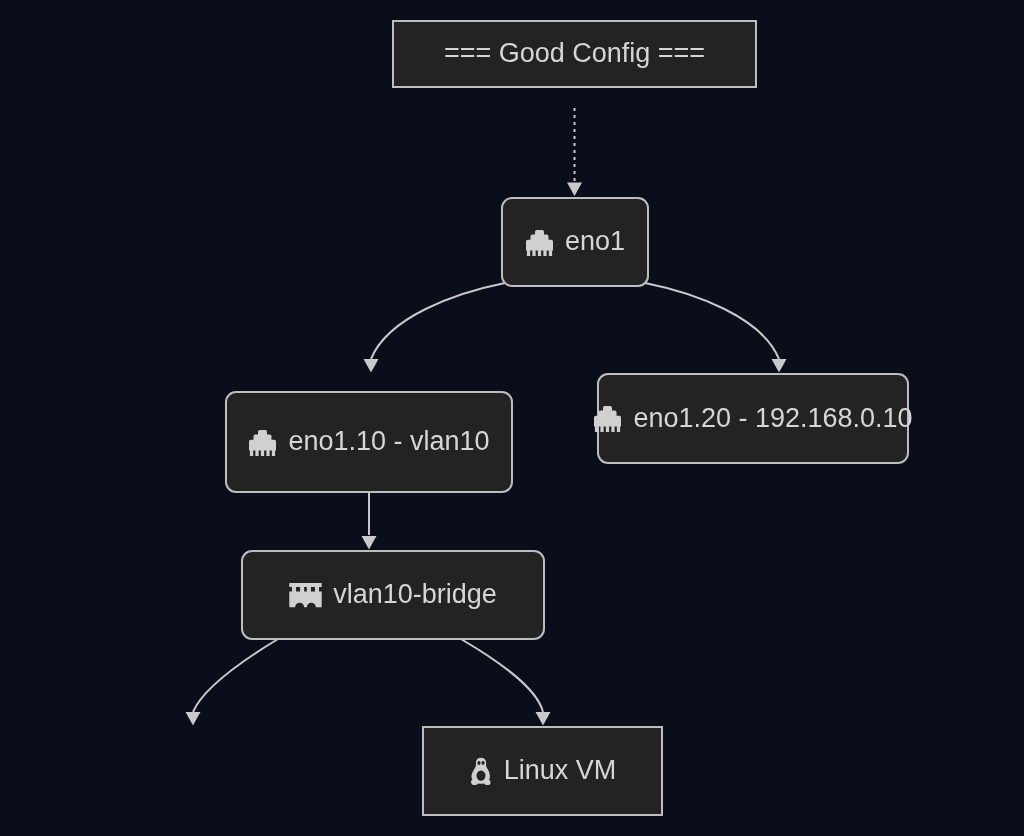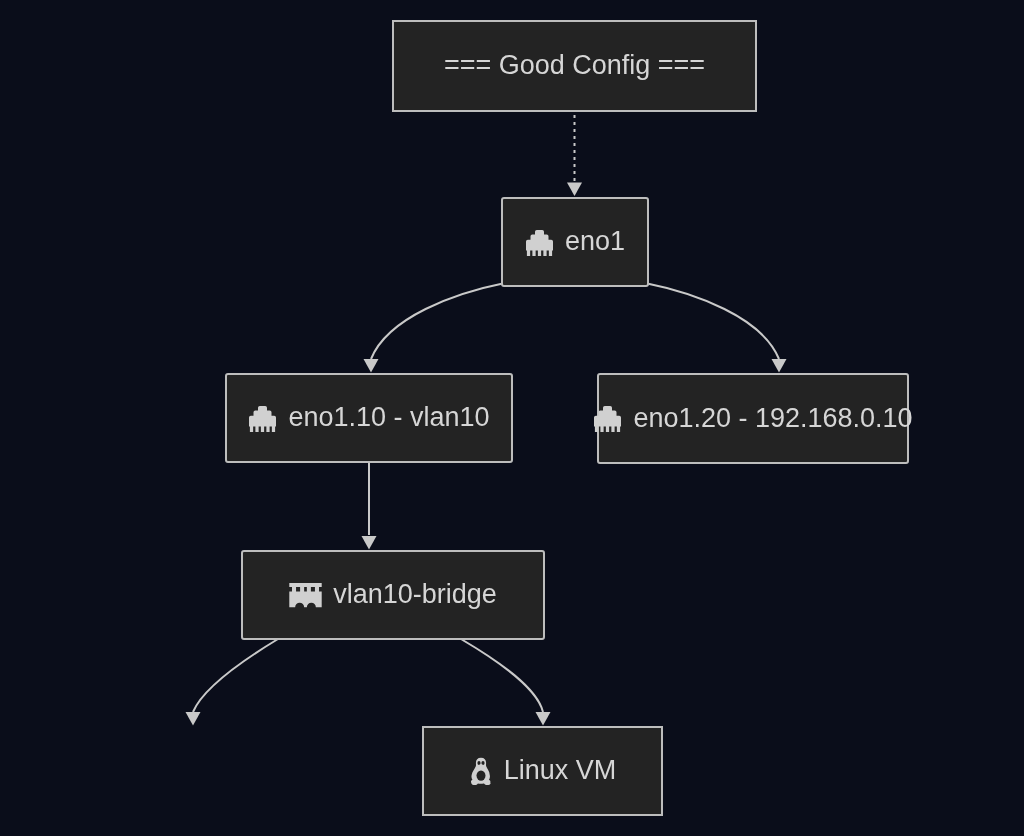--- a/index.html
+++ b/index.html
@@ -27,21 +27,21 @@
     display:flex;align-items:center;justify-content:center;
     gap:11px;
     background:var(--node-fill);
     border:2px solid var(--node-border);
     color:var(--text);
     font-size:27px;
     line-height:1.1;
     box-sizing:border-box;
     white-space:nowrap;
   }
-  .node.rounded{border-radius:3px;}
+  .node.rounded{border-radius:11px;}
   .node svg{flex:0 0 auto;display:block;}
   .icon-fill{fill:var(--icon);}
   .icon-hole{fill:var(--node-fill);}
 </style>
 </head>
 <body>
 
 <div id="canvas">
 
   <svg class="edges" width="1024" height="836" viewBox="0 0 1024 836">
@@ -64,33 +64,33 @@
     <g>
       <path class="edge" d="M278 639 C240 662, 203 688, 193 712"></path>
       <polygon class="arrow" points="185.5,712 200.5,712 193,725.5"></polygon>
     </g>
     <g>
       <path class="edge" d="M461 639 C500 662, 537 688, 543 712"></path>
       <polygon class="arrow" points="535.5,712 550.5,712 543,725.5"></polygon>
     </g>
   </svg>
 
-  <div class="node" style="left:392px;top:20px;width:365px;height:92px">
+  <div class="node" style="left:392px;top:20px;width:365px;height:68px">
     <span>=== Good Config ===</span>
   </div>
 
   <div class="node rounded" style="left:501px;top:197px;width:148px;height:90px">
     <svg viewBox="0 0 32 30" width="29" height="27">
       <path class="icon-fill" d="M1 24 V14 Q1 12 3 12 H6 V8 Q6 6 8 6 H11 V3 Q11 1 13 1 H19 Q21 1 21 3 V6 H24 Q26 6 26 8 V12 H29 Q31 12 31 14 V24 Z
         M2 23 h3.6 v7 h-3.6 z M8.1 23 h3.6 v7 h-3.6 z M14.2 23 h3.6 v7 h-3.6 z M20.3 23 h3.6 v7 h-3.6 z M26.4 23 h3.6 v7 h-3.6 z"></path>
     </svg>
     <span>eno1</span>
   </div>
 
-  <div class="node rounded" style="left:225px;top:373px;width:288px;height:90px">
+  <div class="node rounded" style="left:225px;top:391px;width:288px;height:102px">
     <svg viewBox="0 0 32 30" width="29" height="27">
       <path class="icon-fill" d="M1 24 V14 Q1 12 3 12 H6 V8 Q6 6 8 6 H11 V3 Q11 1 13 1 H19 Q21 1 21 3 V6 H24 Q26 6 26 8 V12 H29 Q31 12 31 14 V24 Z
         M2 23 h3.6 v7 h-3.6 z M8.1 23 h3.6 v7 h-3.6 z M14.2 23 h3.6 v7 h-3.6 z M20.3 23 h3.6 v7 h-3.6 z M26.4 23 h3.6 v7 h-3.6 z"></path>
     </svg>
     <span>eno1.10 - vlan10</span>
   </div>
 
   <div class="node rounded" style="left:597px;top:373px;width:312px;height:91px">
     <svg viewBox="0 0 32 30" width="29" height="27">
       <path class="icon-fill" d="M1 24 V14 Q1 12 3 12 H6 V8 Q6 6 8 6 H11 V3 Q11 1 13 1 H19 Q21 1 21 3 V6 H24 Q26 6 26 8 V12 H29 Q31 12 31 14 V24 Z

